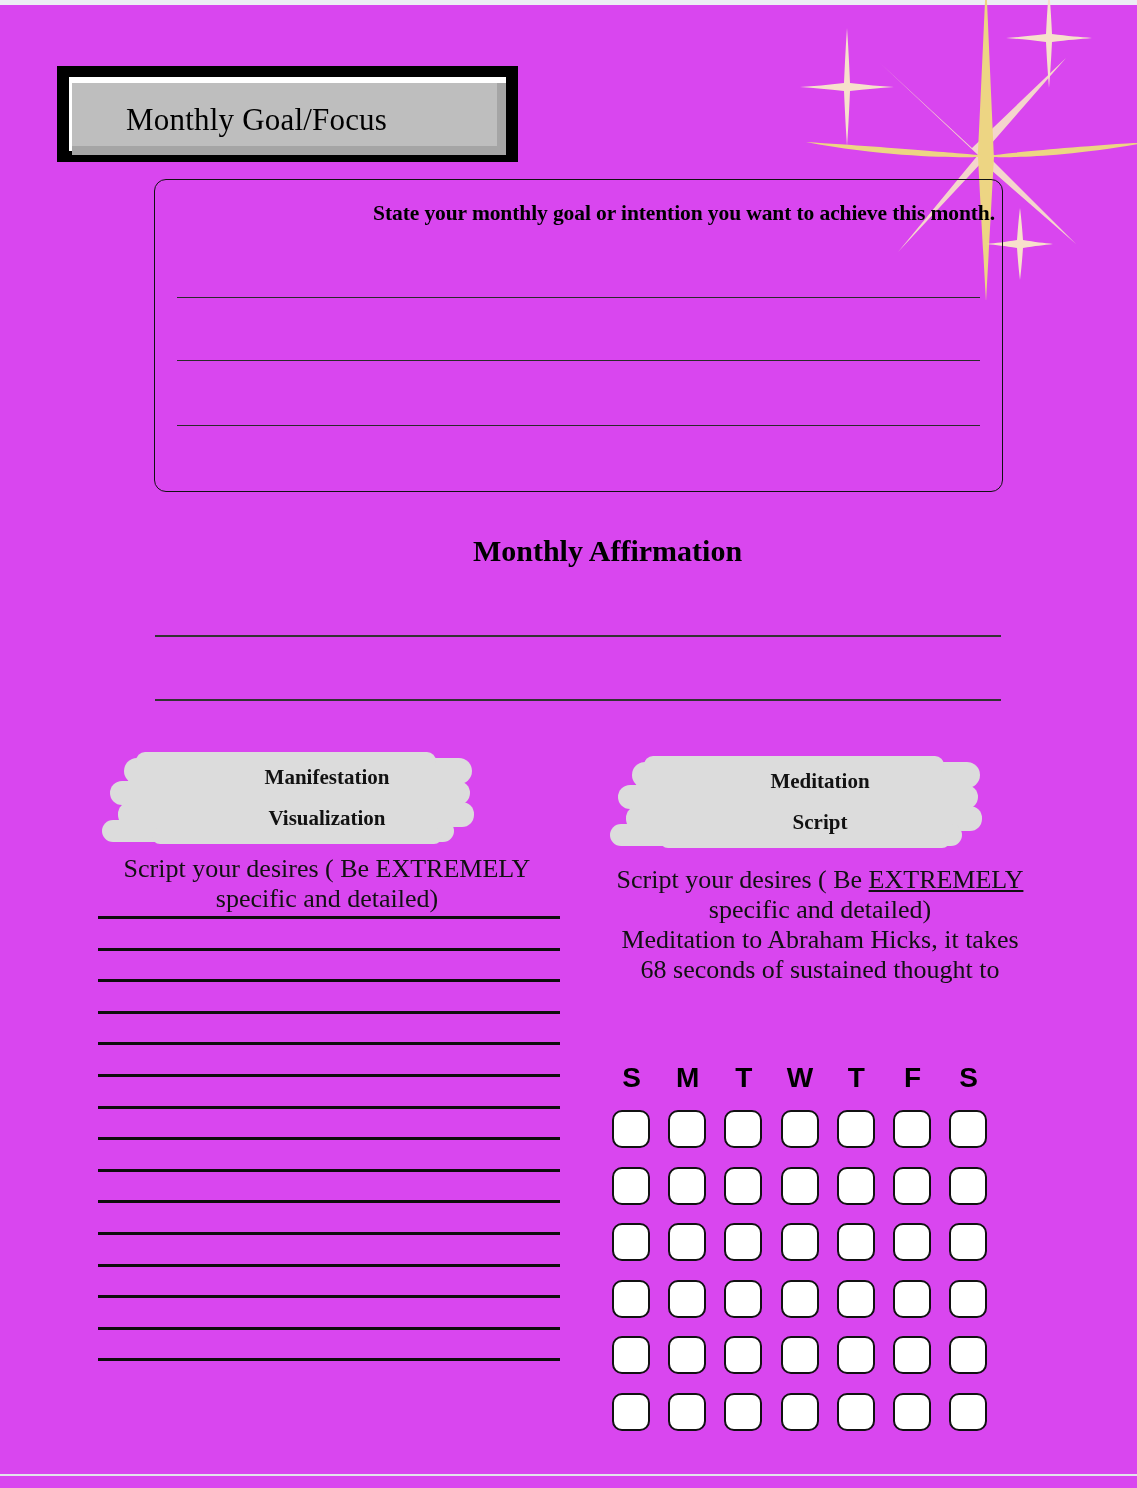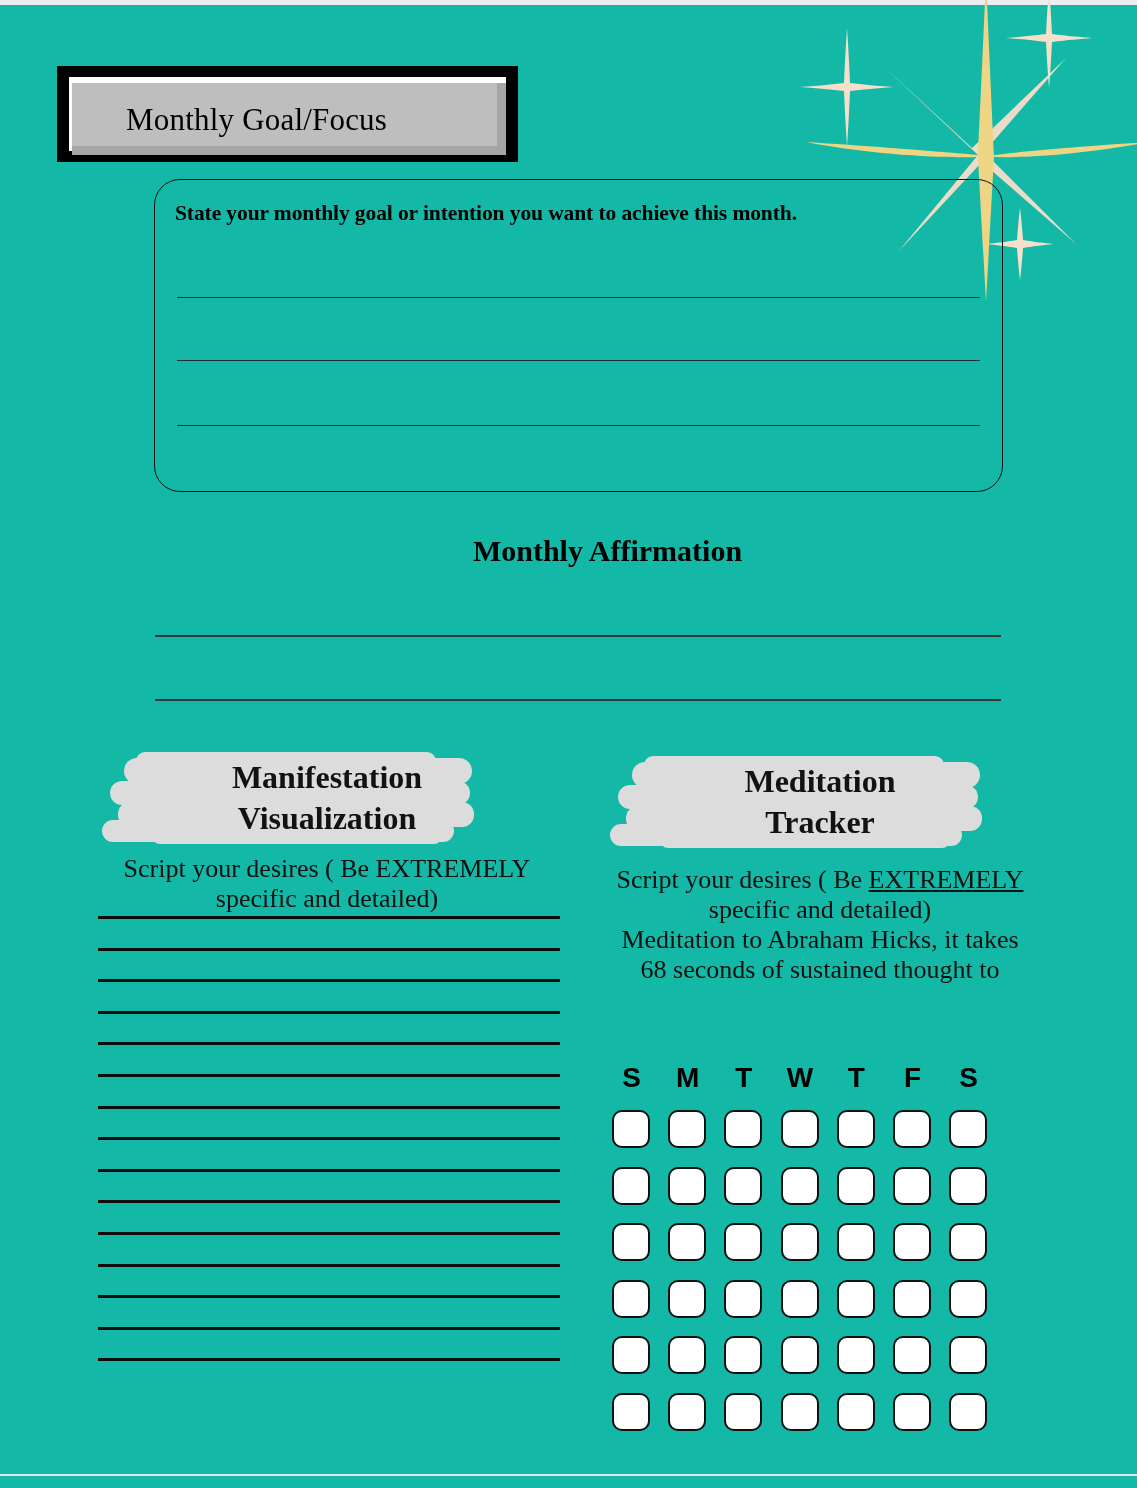--- a/index.html
+++ b/index.html
@@ -8,21 +8,21 @@
     background: #ffffff;
   }
   body {
     font-family: "Liberation Serif", serif;
   }
 
   #page {
     position: relative;
     width: 1137px;
     height: 1488px;
-    background: #14b8a6;
+    background: #d946ef;
     overflow: hidden;
   }
 
   
   .page-edge-top {
     position: absolute;
     left: 0; top: 0;
     width: 1137px; height: 5px;
     background: #eceef4;
   }
@@ -75,23 +75,24 @@
     letter-spacing: 0.2px;
     line-height: 1;
   }
 
   
   .goal-box {
     position: absolute;
     left: 154px; top: 179px;
     width: 849px; height: 313px;
     border: 1.6px solid #111111;
-    border-radius: 26px;
+    border-radius: 12px;
     background: transparent;
     box-sizing: border-box;
+    text-align: right;
   }
   .goal-prompt {
     position: absolute;
     left: 20px; top: 21px;
     width: 820px;
     font-family: "Liberation Serif", serif;
     font-weight: bold;
     font-size: 21.5px;
     color: #000000;
     letter-spacing: -0.1px;
@@ -155,21 +156,21 @@
     position: absolute;
     left: 0; top: 0;
     width: 100%;
     height: 100px;
     display: flex;
     flex-direction: column;
     align-items: center;
     justify-content: center;
     font-family: "Liberation Serif", serif;
     font-weight: bold;
-    font-size: 32px;
+    font-size: 21px;
     line-height: 41px;
     color: #121212;
     text-align: center;
   }
 
   .section-desc {
     font-family: "Liberation Serif", serif;
     font-size: 26px;
     line-height: 30px;
     color: #111111;
@@ -331,21 +332,21 @@
           <rect x="32" y="10" width="348" height="26" rx="13"></rect>
           <rect x="18" y="33" width="360" height="24" rx="12"></rect>
           <rect x="26" y="54" width="356" height="25" rx="12"></rect>
           <rect x="10" y="72" width="352" height="22" rx="11"></rect>
           <rect x="44" y="4" width="300" height="18" rx="9"></rect>
           <rect x="60" y="80" width="290" height="16" rx="8"></rect>
         </g>
       </svg>
       <div class="brush-title">
         <span>Meditation</span>
-        <span>Tracker</span>
+        <span>Script</span>
       </div>
     </div>
 
     <div class="section-desc">
       <div>
         <span>Script your desires ( Be <span class="u-underline">EXTREMELY</span></span>
       </div>
       <div>specific and detailed)</div>
       <div>Meditation to Abraham Hicks, it takes</div>
       <div>68 seconds of sustained thought to</div>

